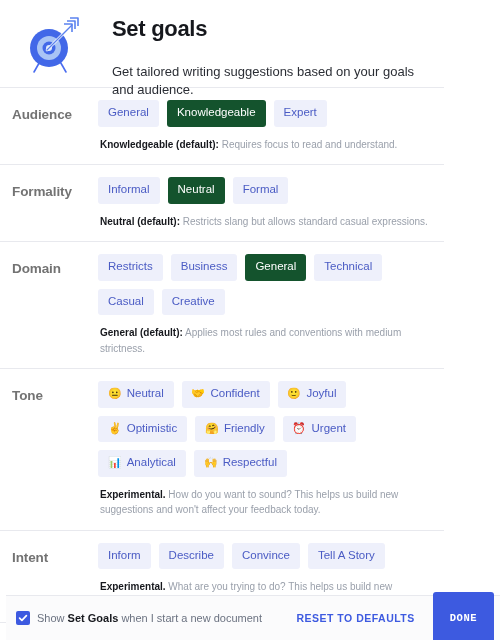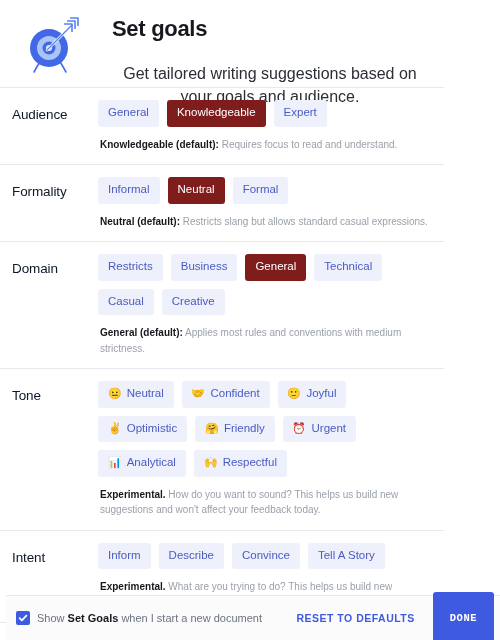--- a/index.html
+++ b/index.html
@@ -42,44 +42,43 @@
   }
   .page-title {
     font-size: 22px;
     font-weight: bold;
     letter-spacing: -0.3px;
     color: #16181d;
     line-height: 1.1;
   }
   .page-subtitle {
     margin-top: 22px;
-    font-size: 16px;
+    font-size: 13px;
     color: #2b2e35;
     line-height: 1.4;
-    text-align: center;
   }
 
   .divider {
     height: 1px;
     background: #e8e9ee;
     width: 100%;
   }
 
   
   .row {
     display: flex;
     align-items: flex-start;
     padding: 12px 10px 12px 10px;
   }
   .row-label {
     width: 88px;
     min-width: 88px;
     font-size: 13.5px;
-    font-weight: normal;
-    color: #0f172a;
+    font-weight: bold;
+    color: #737373;
     padding-top: 7px;
     padding-left: 2px;
     letter-spacing: -0.1px;
   }
   .row-body {
     flex: 1;
     padding-left: 0px;
   }
 
   .pill-group {
@@ -96,21 +95,21 @@
     border-radius: 3px;
     background: #eef0fb;
     color: #4a5bc4;
     cursor: pointer;
     white-space: nowrap;
     display: inline-flex;
     align-items: center;
     gap: 5px;
   }
   .pill.selected {
-    background: #7f1d1d;
+    background: #14532d;
     color: #ffffff;
     font-weight: normal;
   }
   .pill .emoji {
     font-size: 11px;
     line-height: 1;
   }
 
   .desc {
     margin-top: 10px;

